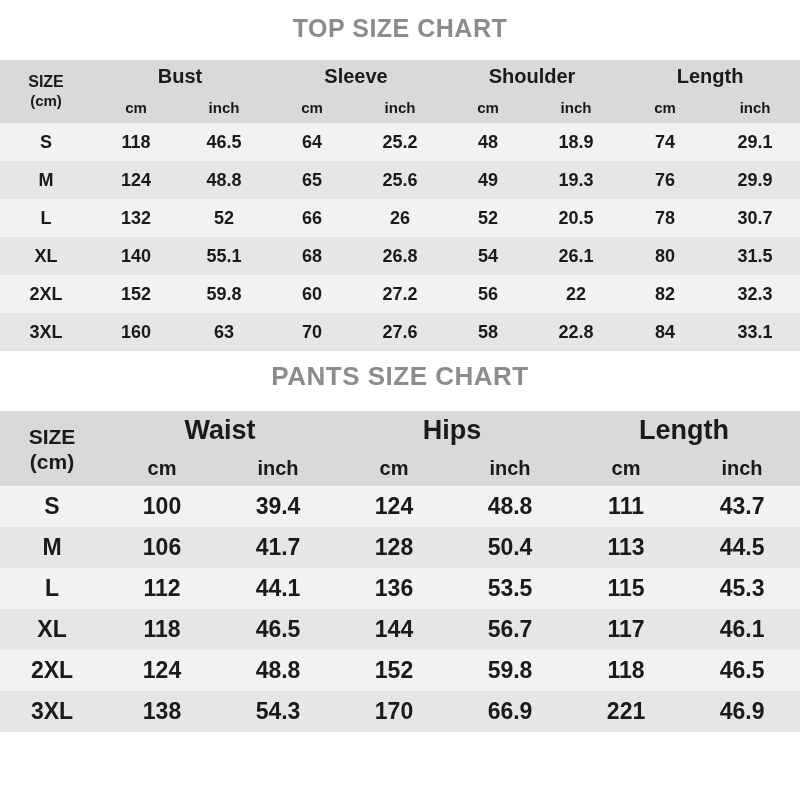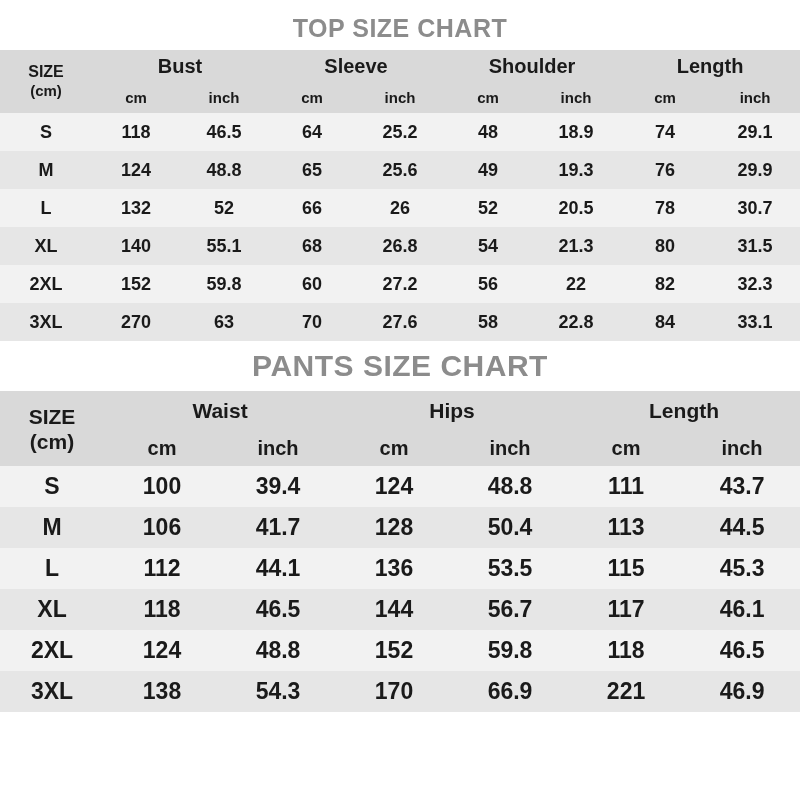--- a/index.html
+++ b/index.html
@@ -36,20 +36,21 @@
     font-size: 25px;
     line-height: 44px;
     height: 44px;
     padding-top: 6px;
     box-sizing: content-box;
   }
   table {
     border-collapse: collapse;
     width: 100%;
     table-layout: fixed;
+    margin-top: 10px;
   }
   .top-table td, .top-table th {
     text-align: center;
     font-weight: bold;
     padding: 0;
   }
   .top-table .hdr-row td {
     background: #d9d9d9;
     font-size: 20px;
     height: 31px;
@@ -76,32 +77,32 @@
   .top-table .sub-row td.size-unit {
     font-size: 15px;
     vertical-align: top;
   }
 
   
   .pants-section {
     width: 100%;
   }
   .pants-title {
-    font-size: 30px;
+    font-size: 26px;
     line-height: 50px;
     height: 50px;
   }
   .pants-table td {
     text-align: center;
     font-weight: bold;
     padding: 0;
   }
   .pants-table .hdr-row td {
     background: #d9d9d9;
-    font-size: 21px;
+    font-size: 27px;
     height: 38px;
   }
   .pants-table .sub-row td {
     background: #d9d9d9;
     font-size: 20px;
     height: 36px;
   }
   .pants-table tbody td {
     font-size: 23px;
     height: 41px;
@@ -191,38 +192,38 @@
           <td>78</td>
           <td>30.7</td>
         </tr>
         <tr class="even">
           <td class="size-cell">XL</td>
           <td>140</td>
           <td>55.1</td>
           <td>68</td>
           <td>26.8</td>
           <td>54</td>
-          <td>21.3</td>
+          <td>26.1</td>
           <td>80</td>
           <td>31.5</td>
         </tr>
         <tr class="odd">
           <td class="size-cell">2XL</td>
           <td>152</td>
           <td>59.8</td>
           <td>60</td>
           <td>27.2</td>
           <td>56</td>
           <td>22</td>
           <td>82</td>
           <td>32.3</td>
         </tr>
         <tr class="even">
           <td class="size-cell">3XL</td>
-          <td>270</td>
+          <td>160</td>
           <td>63</td>
           <td>70</td>
           <td>27.6</td>
           <td>58</td>
           <td>22.8</td>
           <td>84</td>
           <td>33.1</td>
         </tr>
       </tbody>
     </table>

